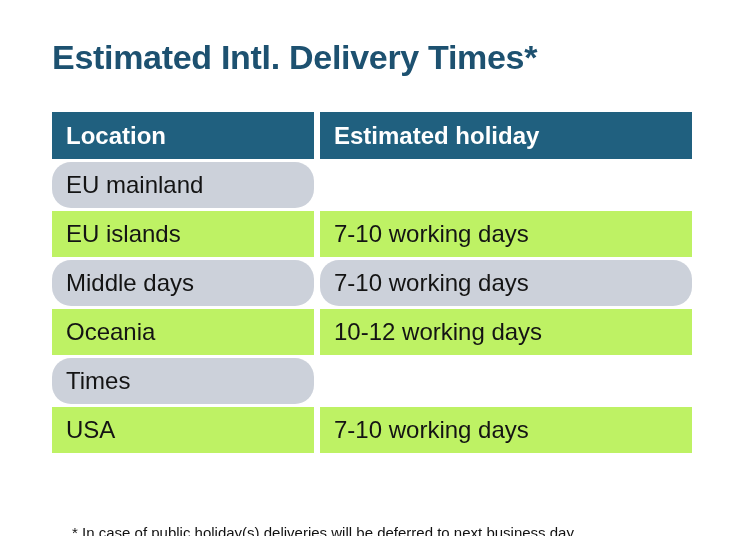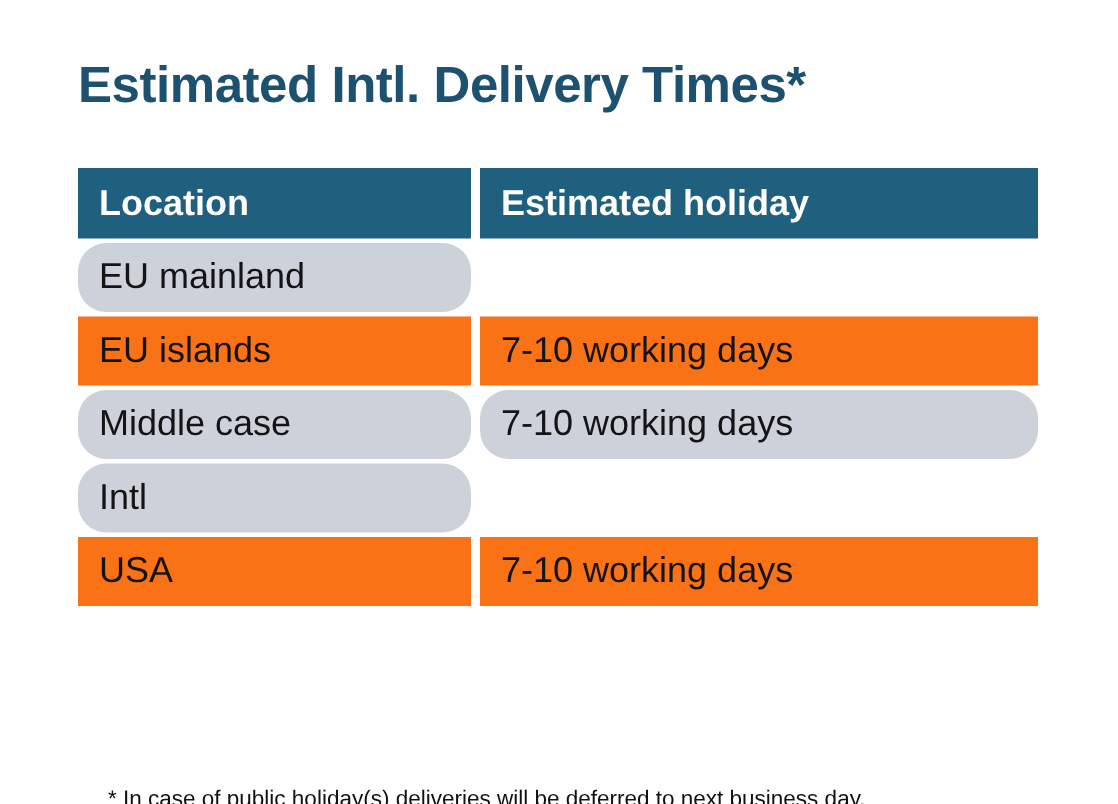--- a/index.html
+++ b/index.html
@@ -77,21 +77,21 @@
     font-weight: bold;
     font-size: 24px;
   }
 
   .row-odd .cell {
     background: #ccd1da;
     border-radius: 19px;
   }
 
   .row-even .cell {
-    background: #f97316;
+    background: #bef264;
   }
 
   .footnote {
     position: absolute;
     left: 72px;
     top: 480px;
     font-size: 15px;
     color: #111111;
     white-space: nowrap;
     margin-top: 44px;
@@ -114,27 +114,31 @@
     <div class="table-row row-odd">
       <div class="cell col-location">EU mainland</div>
     </div>
 
     <div class="table-row row-even">
       <div class="cell col-location">EU islands</div>
       <div class="cell col-delivery">7-10 working days</div>
     </div>
 
     <div class="table-row row-odd">
-      <div class="cell col-location">Middle case</div>
+      <div class="cell col-location">Middle days</div>
       <div class="cell col-delivery">7-10 working days</div>
     </div>
 
+    <div class="table-row row-even">
+      <div class="cell col-location">Oceania</div>
+      <div class="cell col-delivery">10-12 working days</div>
+    </div>
 
     <div class="table-row row-odd">
-      <div class="cell col-location">Intl</div>
+      <div class="cell col-location">Times</div>
     </div>
 
     <div class="table-row row-even">
       <div class="cell col-location">USA</div>
       <div class="cell col-delivery">7-10 working days</div>
     </div>
 
   </div>
 
   <div class="footnote">* In case of public holiday(s) deliveries will be deferred to next business day.</div>

